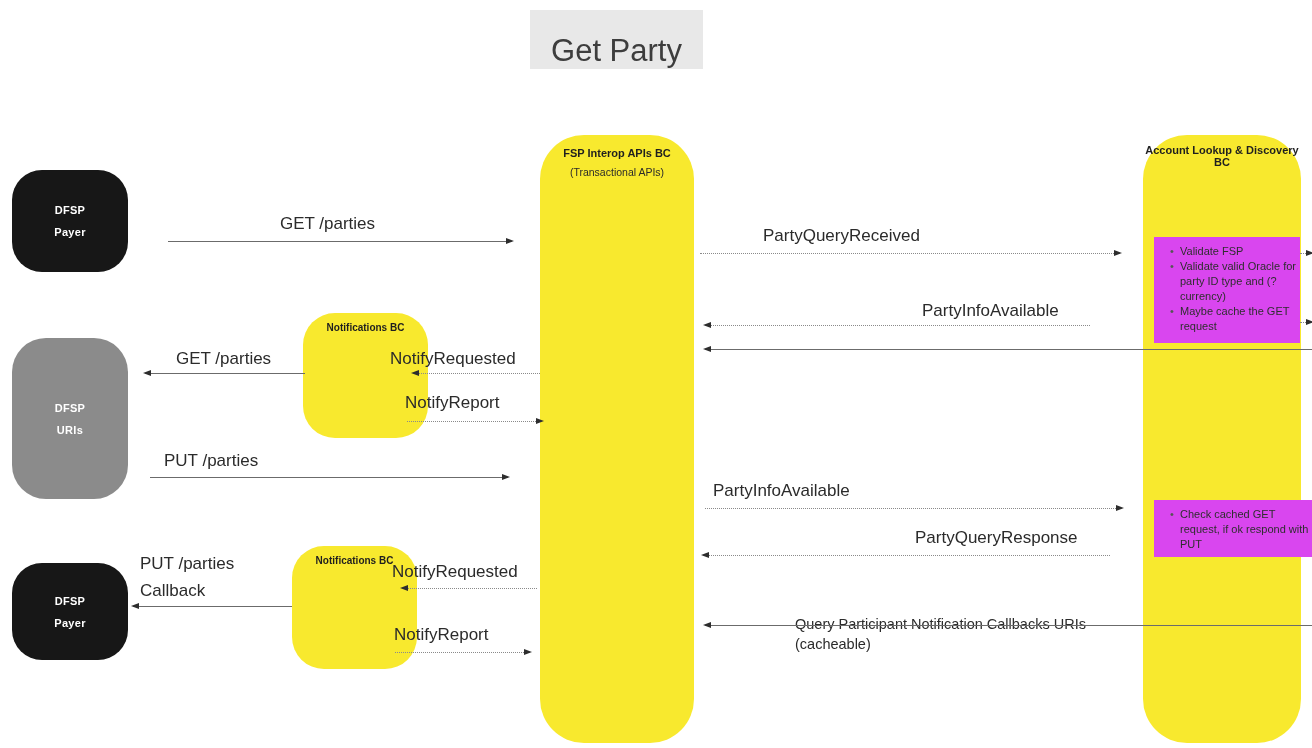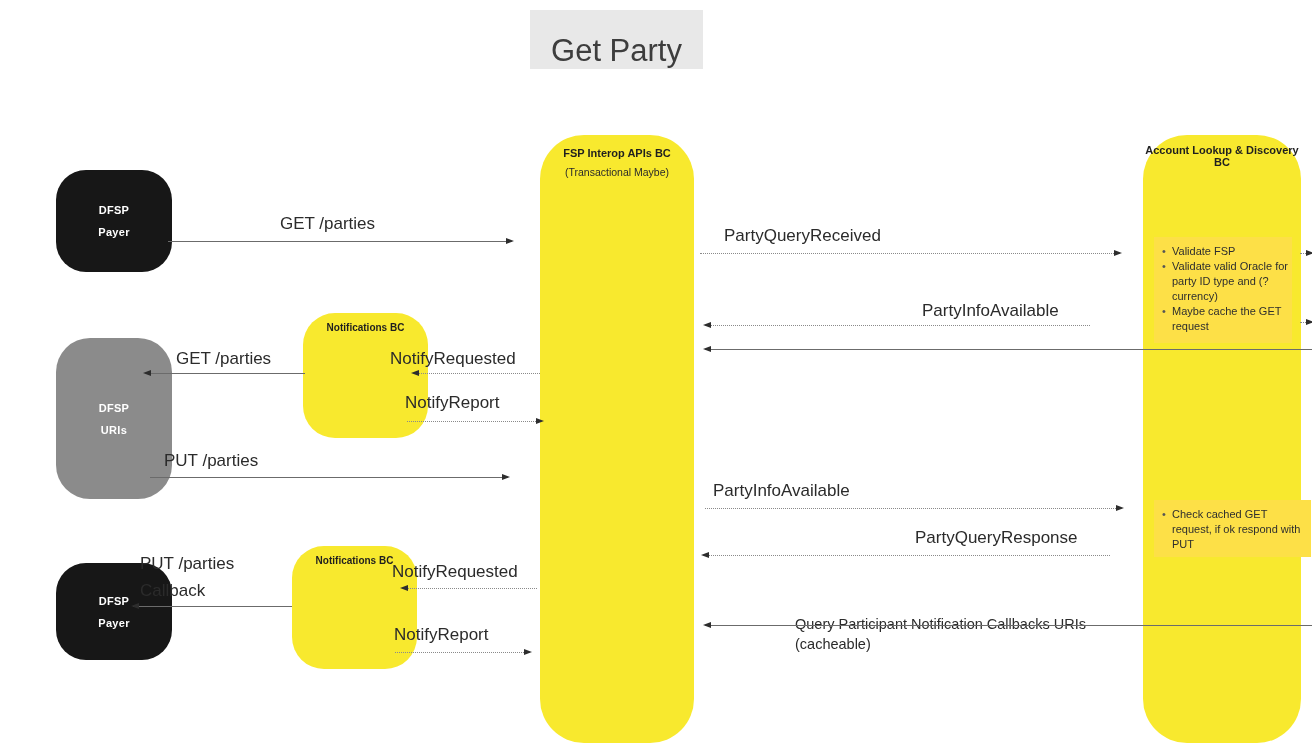--- a/index.html
+++ b/index.html
@@ -9,24 +9,24 @@
   .title-box{background:#e8e8e8;color:#3d3d3d;font-size:31px;text-align:center;}
   .col{background:#f8e92e;border-radius:44px;z-index:1;}
   .col-label{position:absolute;left:0;right:0;text-align:center;font-weight:bold;
              font-size:11px;color:#1f1f1f;z-index:2;}
   .col-sublabel{position:absolute;left:0;right:0;text-align:center;font-size:10.5px;
                 color:#2a2a2a;z-index:2;}
   .mini-col-label{position:absolute;left:0;right:0;text-align:center;font-weight:bold;
                   font-size:10px;color:#1f1f1f;}
   .actor{color:#ffffff;display:flex;flex-direction:column;align-items:center;
          justify-content:center;gap:10px;font-size:11px;font-weight:bold;
-         letter-spacing:.3px;z-index:2;margin-left:44px;}
+         letter-spacing:.3px;z-index:2;}
   .actor-black{background:#171717;border-radius:30px;}
   .actor-gray{background:#8b8b8b;border-radius:34px;}
-  .note{background:#fde047;color:#2e2e2e;z-index:3;}
+  .note{background:#d946ef;color:#2e2e2e;z-index:3;padding-left:8px;}
   .note ul{margin:7px 4px 6px 6px;padding:0 0 0 12px;list-style:none;}
   .note li{font-size:11px;line-height:15px;position:relative;}
   .note li::before{content:"\2022";position:absolute;left:-10px;color:#555;}
   .msg-label{font-size:17px;color:#2b2b2b;white-space:nowrap;line-height:21px;z-index:4;}
   .msg-label.two-line{line-height:27px;}
   .small-label{font-size:14.5px;line-height:20px;margin-top:31px;}
   .center{text-align:center;}
   .line{height:0;z-index:5;}
   .solid{border-top:1px solid #6b6b6b;}
   .dotted{border-top:1px dotted #8a8a8a;}
@@ -39,21 +39,21 @@
 </style>
 </head>
 <body>
 
 <div id="stage">
 
   <div class="abs title-box" style="left:530px;top:10px;width:173px;height:59px;line-height:81px;">Get Party</div>
 
   <div class="abs col" style="left:540px;top:135px;width:154px;height:608px;"></div>
   <div class="abs col-label" style="left:540px;top:147px;width:154px;">FSP Interop APIs BC</div>
-  <div class="abs col-sublabel" style="left:540px;top:166px;width:154px;">(Transactional Maybe)</div>
+  <div class="abs col-sublabel" style="left:540px;top:166px;width:154px;">(Transactional APIs)</div>
 
   <div class="abs col" style="left:1143px;top:135px;width:158px;height:608px;"></div>
   <div class="abs col-label" style="left:1143px;top:144px;width:158px;">Account Lookup &amp; Discovery</div>
   <div class="abs col-label" style="left:1143px;top:156px;width:158px;">BC</div>
 
   <div class="abs col" style="left:303px;top:313px;width:125px;height:125px;border-radius:32px;">
     <div class="mini-col-label" style="top:9px;">Notifications BC</div>
   </div>
   <div class="abs col" style="left:292px;top:546px;width:125px;height:123px;border-radius:32px;">
     <div class="mini-col-label" style="top:9px;">Notifications BC</div>
@@ -79,21 +79,21 @@
       <li>Maybe cache the GET request</li>
     </ul>
   </div>
   <div class="abs note" style="left:1154px;top:500px;width:157px;height:57px;">
     <ul>
       <li>Check cached GET request, if ok respond with PUT</li>
     </ul>
   </div>
 
   <div class="abs msg-label center" style="left:240px;top:213px;width:175px;">GET /parties</div>
-  <div class="abs msg-label" style="left:724px;top:225px;text-align:center;">PartyQueryReceived</div>
+  <div class="abs msg-label" style="left:763px;top:225px;text-align:center;">PartyQueryReceived</div>
   <div class="abs msg-label" style="left:922px;top:300px;">PartyInfoAvailable</div>
   <div class="abs msg-label" style="left:176px;top:348px;">GET /parties</div>
   <div class="abs msg-label" style="left:390px;top:348px;">NotifyRequested</div>
   <div class="abs msg-label" style="left:405px;top:392px;">NotifyReport</div>
   <div class="abs msg-label" style="left:164px;top:450px;">PUT /parties</div>
   <div class="abs msg-label" style="left:713px;top:480px;">PartyInfoAvailable</div>
   <div class="abs msg-label" style="left:915px;top:527px;">PartyQueryResponse</div>
   <div class="abs msg-label two-line" style="left:140px;top:550px;">
     <div>PUT /parties</div>
     <div>Callback</div>

